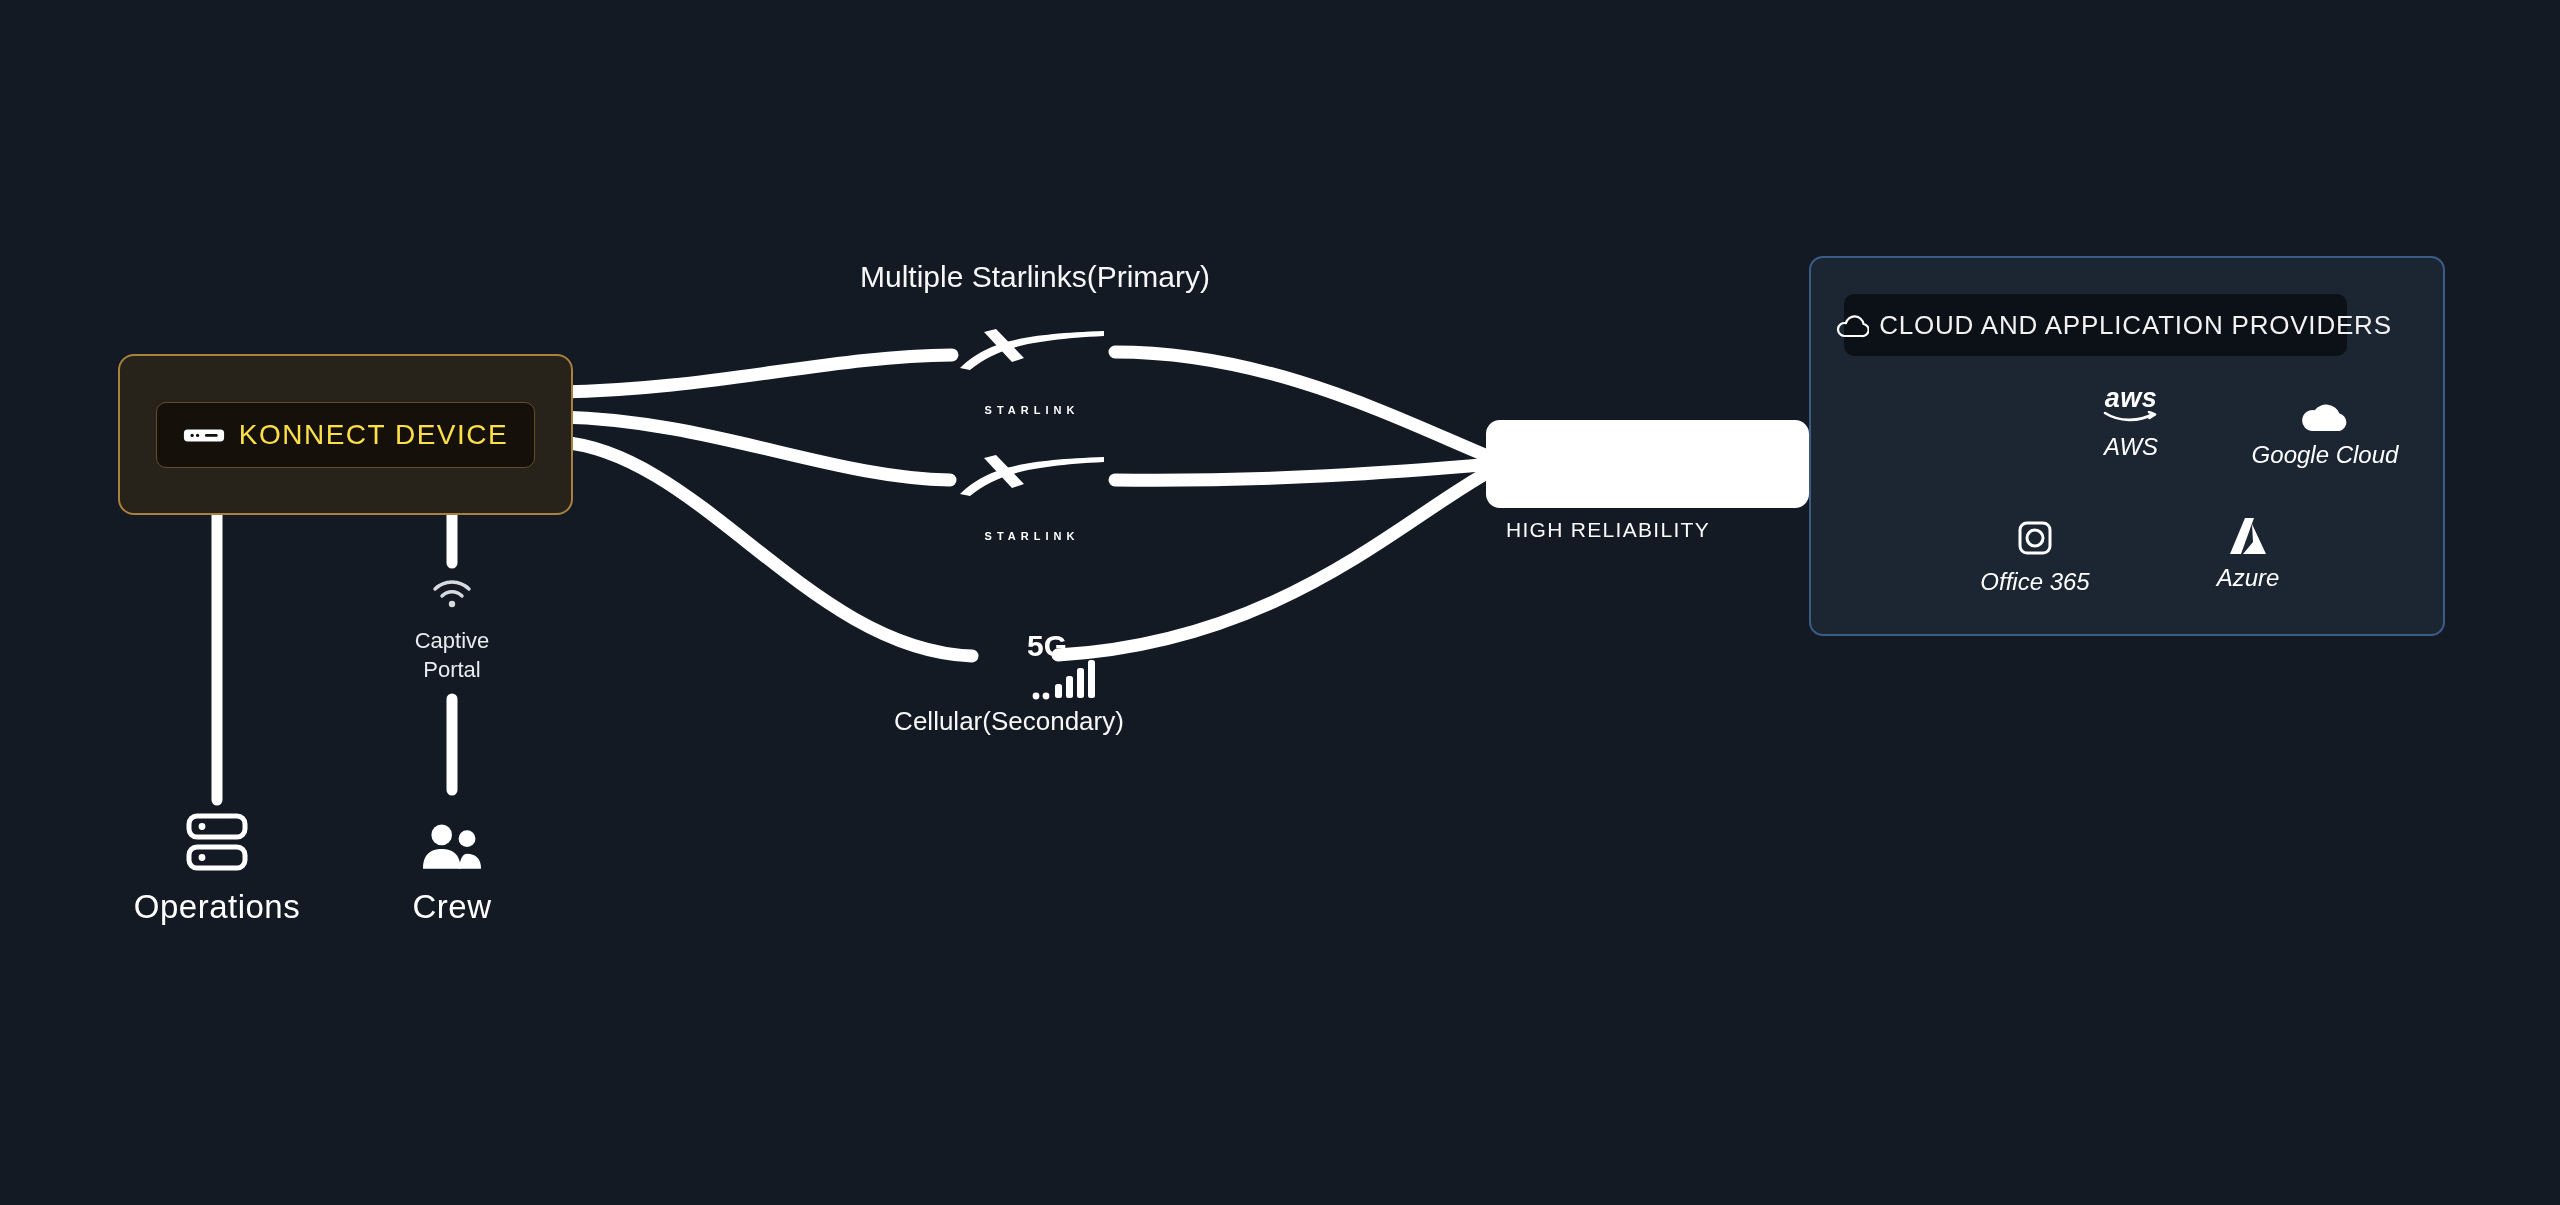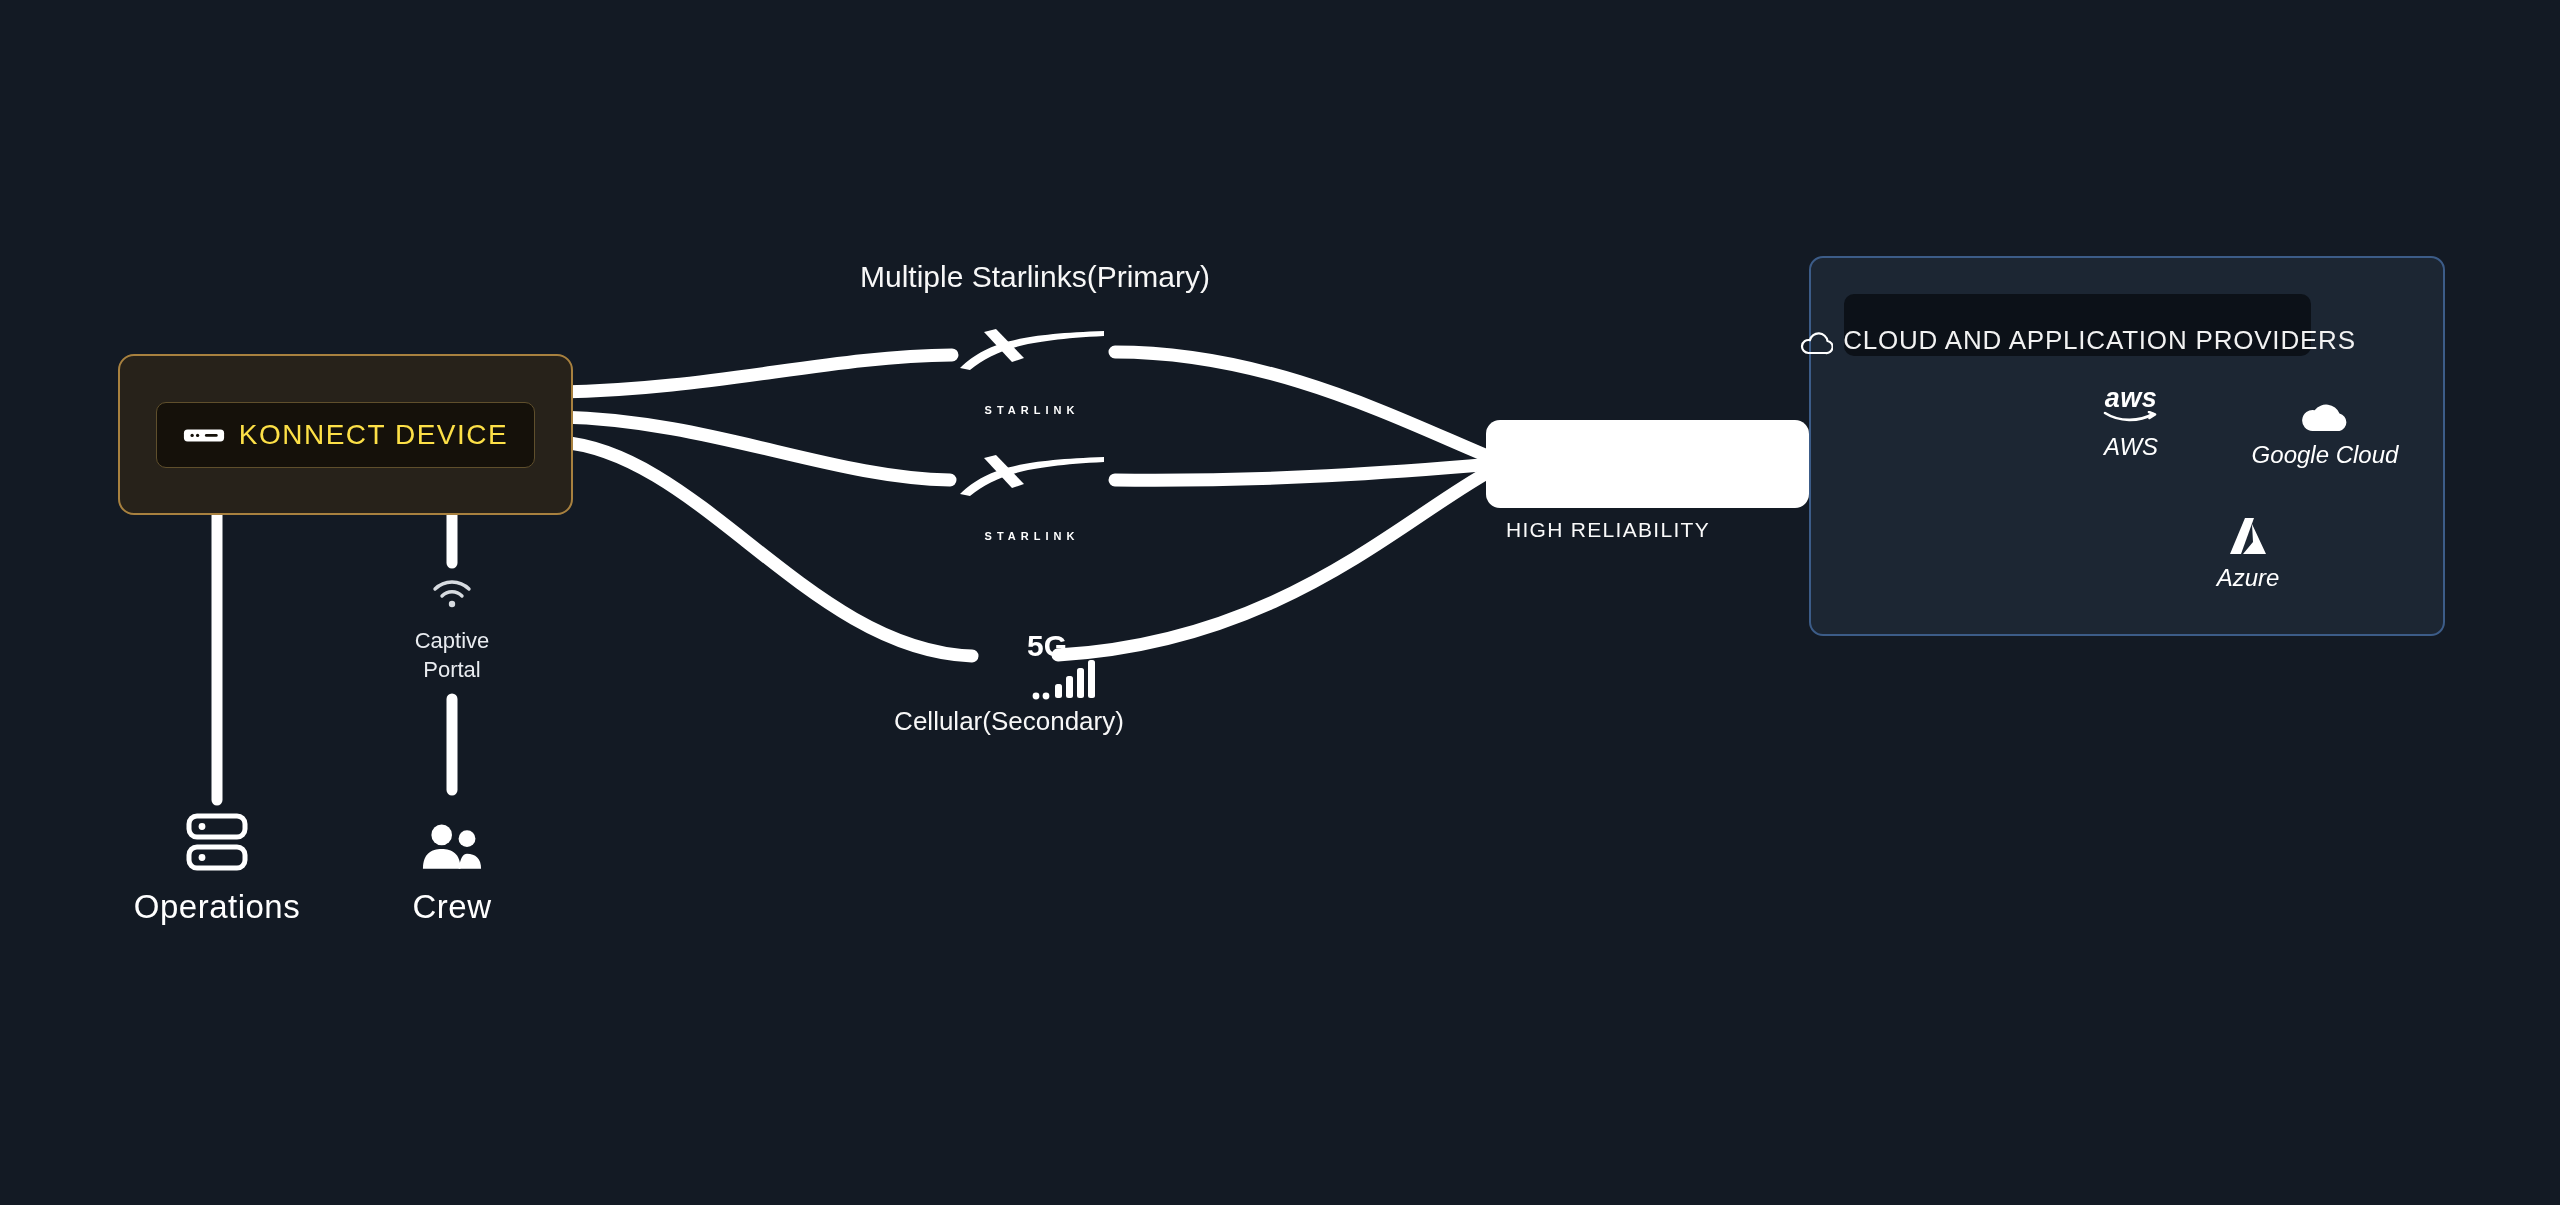--- a/index.html
+++ b/index.html
@@ -53,22 +53,22 @@
   .crew-label{left:452px;top:888px;}
 
   
   .panel{
     left:1809px;top:256px;width:632px;height:376px;
     background:#1c2633;border:2px solid #3c5c88;border-radius:14px;
   }
   .panel-header{
     position:absolute;left:33px;top:36px;width:467px;height:62px;
     background:#0c1118;border-radius:10px;
-    display:flex;align-items:flex-end;justify-content:center;gap:10px;
-    font-size:26px;letter-spacing:.8px;color:#f2f2f2;white-space:nowrap;
+    display:flex;align-items:center;justify-content:center;gap:10px;
+    font-size:26px;letter-spacing:.8px;color:#f2f2f2;white-space:nowrap;padding-left:36px;
   }
   .provider{position:absolute;display:flex;flex-direction:column;align-items:center;gap:8px;font-style:italic;}
   .p-label{font-size:24px;color:#fff;white-space:nowrap;}
   .aws-logo{display:flex;flex-direction:column;align-items:center;gap:1px;}
   .aws-word{font-size:27px;font-weight:700;line-height:.9;letter-spacing:.5px;color:#fff;}
 </style>
 </head>
 <body>
 
 <div class="canvas">
@@ -193,20 +193,29 @@
 
     <div class="provider" style="left:428px;top:142px;width:172px;">
       <span>
         <svg width="50" height="33" viewBox="0 0 50 33">
           <path d="M39.5 31 H12.5 a10.5 10.5 0 1 1 2.2-20.8 A14.5 14.5 0 0 1 39.5 13.5 a9 9 0 0 1 0 17.5 Z" fill="#fff"></path>
         </svg>
       </span>
       <span class="p-label">Google Cloud</span>
     </div>
 
+    <div class="provider" style="left:142px;top:258px;width:164px;">
+      <span>
+        <svg width="40" height="44" viewBox="0 0 40 44">
+          <rect x="5" y="7" width="30" height="30" rx="7" fill="none" stroke="#fff" stroke-width="3"></rect>
+          <circle cx="20" cy="22" r="8" fill="none" stroke="#fff" stroke-width="3"></circle>
+        </svg>
+      </span>
+      <span class="p-label">Office 365</span>
+    </div>
 
     <div class="provider" style="left:362px;top:258px;width:150px;text-align:right;">
       <span>
         <svg width="44" height="40" viewBox="0 0 44 40">
           <path d="M19 2 L28 2 L15 38 L4 38 Z" fill="#fff"></path>
           <path d="M26 8 L40 38 L17 38 L27 26 Z" fill="#fff"></path>
         </svg>
       </span>
       <span class="p-label">Azure</span>
     </div>

